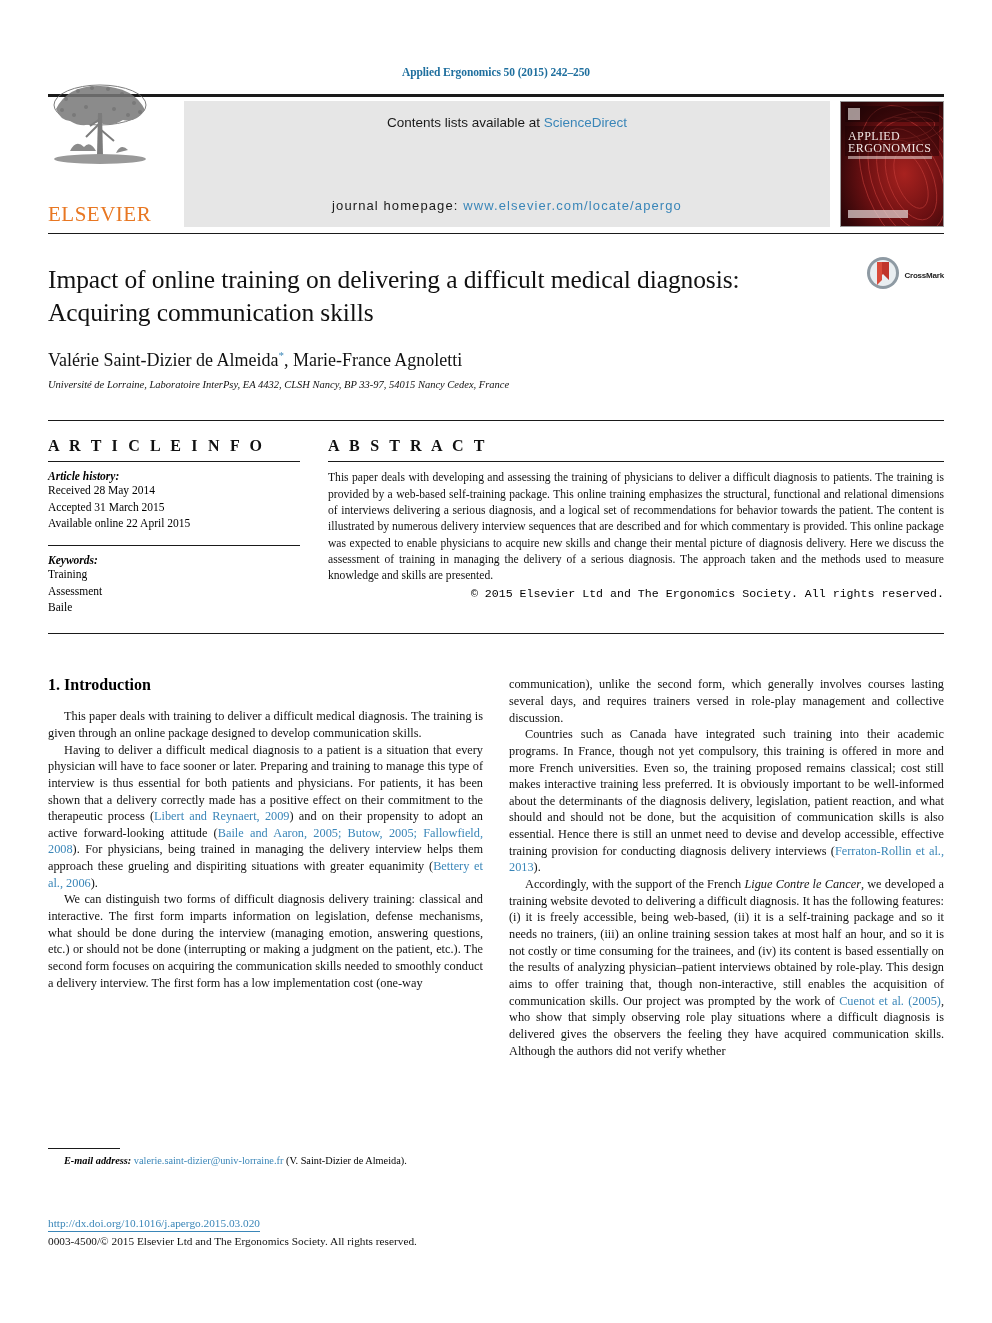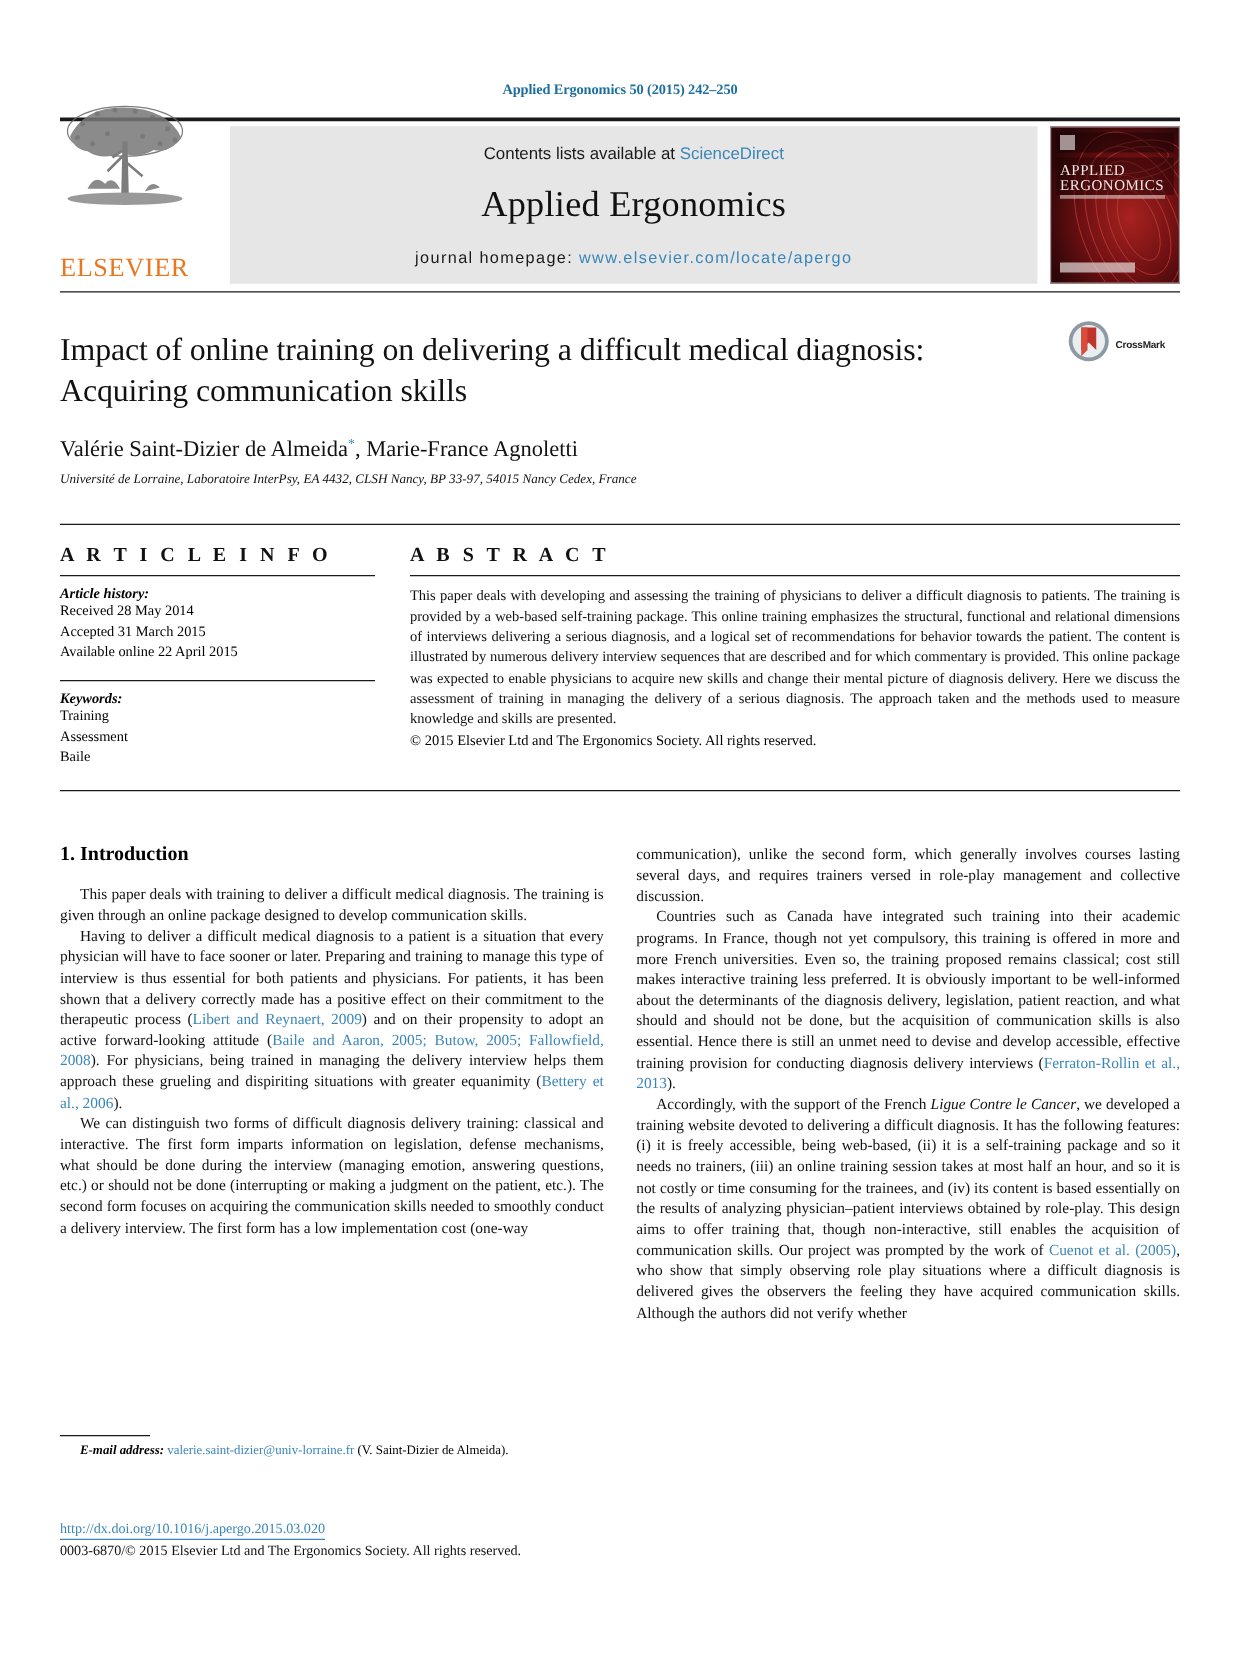--- a/index.html
+++ b/index.html
@@ -134,21 +134,21 @@
   .authors sup { font-size: 11px; color:#3a86b8; }
   .affiliation {
     font-family: "Liberation Serif", serif;
     font-style: italic;
     font-size: 10.5px;
     margin-top: 8px;
     color: #111;
   }
   .crossmark {
     position: absolute;
-    right: 12px;
+    right: 0;
     top: 22px;
     display: flex;
     align-items: center;
     gap: 4px;
   }
   .crossmark-label {
     font-family: "Liberation Sans", sans-serif;
     font-size: 8px;
     font-weight: bold;
     color: #222;
@@ -192,22 +192,23 @@
   }
   .kw-block { margin-top: 14px; }
   .abstract-text {
     font-family: "Liberation Serif", serif;
     font-size: 11.6px;
     line-height: 1.41;
     text-align: justify;
     color: #111;
   }
   .copyright {
-    font-family: Liberation Serif, serif;
+    font-family: Liberation Mono, monospace;
     font-size: 11.6px;
+    text-align: right;
     margin-top: 2px;
   }
   .bottom-rule {
     border-top: 1.5px solid #1a1a1a;
     margin-top: 18px;
   }
 
   
   .body-cols {
     display: flex;
@@ -323,21 +324,20 @@
           </g>
         </svg>
       </span>
       <span class="elsevier-word">ELSEVIER</span>
     </div>
 
     <div class="header-center">
       <div class="contents-line">
         <span>Contents lists available at </span><span class="sd-link">ScienceDirect</span>
       </div>
-      <div class="journal-title">Applied Ergonomics</div>
       <div class="homepage-line">
         <span>journal homepage: </span><span class="hp-link">www.elsevier.com/locate/apergo</span>
       </div>
     </div>
 
     <div class="cover-thumb">
       <svg width="102" height="124" viewBox="0 0 102 124" aria-hidden="true">
         <defs>
           <radialGradient id="rg" cx="62%" cy="58%" r="70%">
             <stop offset="0%" stop-color="#a8221f"></stop>
@@ -441,16 +441,16 @@
     <div class="fn-rule"></div>
     <div class="fn-line" style="text-indent:0;padding-left:16px;">
       <span class="fn-email">E-mail address:</span>
       <span class="fn-link">valerie.saint-dizier@univ-lorraine.fr</span>
       <span>(V. Saint-Dizier de Almeida).</span>
     </div>
   </div>
 
   <div class="doi-area">
     <span class="doi-link">http://dx.doi.org/10.1016/j.apergo.2015.03.020</span>
-    <div class="issn-line">0003-6870/© 2015 Elsevier Ltd and The Ergonomics Society. All rights reserved.</div>
+    <div class="issn-line">0003-4500/© 2015 Elsevier Ltd and The Ergonomics Society. All rights reserved.</div>
   </div>
 
 </div>
 
 </body></html>

